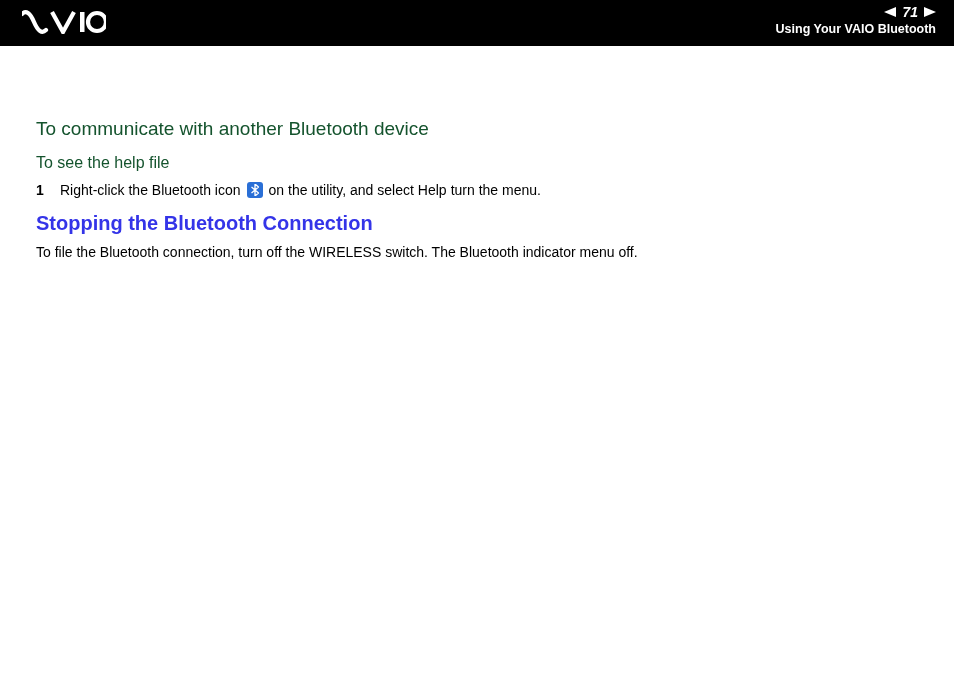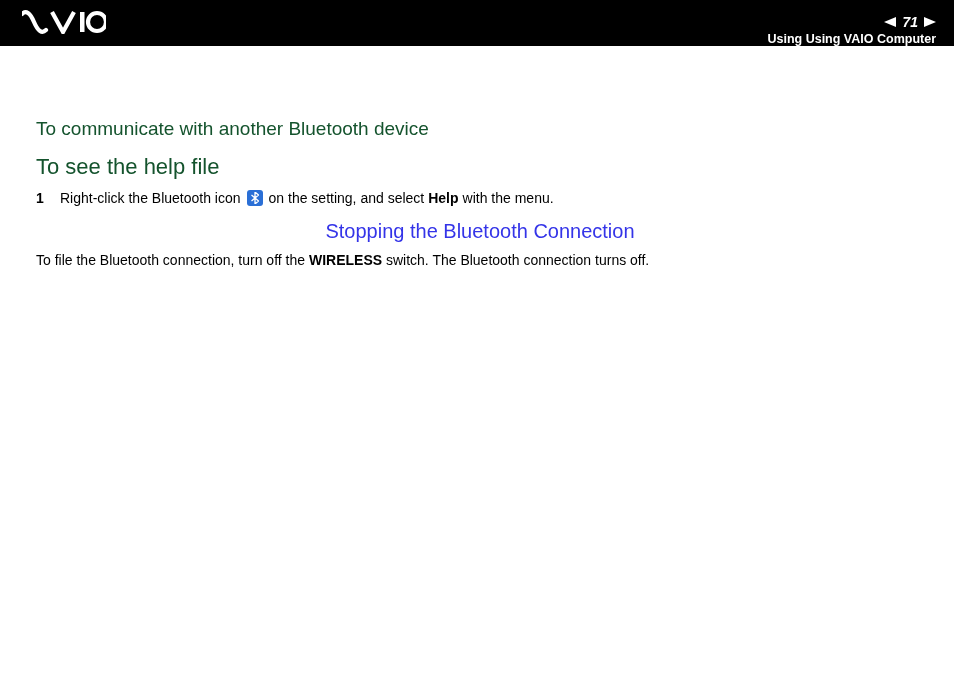--- a/index.html
+++ b/index.html
@@ -21,21 +21,20 @@
   .logo {
     position: absolute;
     left: 22px;
     top: 10px;
     font-family: Arial, sans-serif;
   }
   .pagenav {
     position: absolute;
     right: 18px;
     top: 4px;
-    margin-top: 10px;
   }
   .pagenav-top {
     display: flex;
     align-items: center;
     justify-content: flex-end;
     gap: 6px;
   }
   .arr {
     display: inline-flex;
     align-items: center;
@@ -53,21 +52,21 @@
   .content {
     padding: 72px 30px 0 36px;
   }
   .h-grey {
     color: #14532d;
     font-size: 19px;
     font-weight: 400;
     margin: 0 0 8px 0;
   }
   .h-grey.small {
-    font-size: 22px;
+    font-size: 16px;
     margin-top: 14px;
     margin-bottom: 10px;
   }
   .para {
     font-size: 14px;
     line-height: 1.35;
     margin: 0 0 6px 0;
   }
   .step {
     display: flex;
@@ -81,39 +80,38 @@
     flex-shrink: 0;
   }
   .step-text {
     font-size: 14px;
     display: flex;
     align-items: center;
     flex-wrap: wrap;
     gap: 4px;
   }
   .bold {
-    font-weight: bold;
+    font-weight: normal;
   }
   .bt-icon {
     display: inline-flex;
     width: 16px;
     height: 16px;
     background: #2a6fd6;
     border-radius: 3px;
     align-items: center;
     justify-content: center;
     margin: 0 2px;
     vertical-align: middle;
   }
   .h-blue {
     color: #3434e8;
     font-size: 20px;
-    font-weight: 400;
+    font-weight: 700;
     margin: 12px 0 8px 0;
-    text-align: center;
   }
 </style>
 </head>
 <body>
 
 <div class="header">
   <div class="logo">
     <svg width="84" height="24" viewBox="0 0 84 24">
       <path d="M0 4 Q 6 -2 12 12 Q 18 26 24 20" stroke="#fff" stroke-width="4.2" fill="none" stroke-linecap="round"></path>
       <path d="M30 2 L41 22 L52 2" stroke="#fff" stroke-width="4.2" fill="none" stroke-linejoin="miter"></path>
@@ -128,43 +126,43 @@
             <polygon points="0,5 12,0 12,10" fill="#fff"></polygon>
           </svg>
       </span>
       <span class="pagenum">71</span>
       <span class="arr">
         <svg width="12" height="10" viewBox="0 0 12 10">
             <polygon points="0,0 12,5 0,10" fill="#fff"></polygon>
           </svg>
       </span>
     </div>
-    <div class="breadcrumb">Using Using VAIO Computer</div>
+    <div class="breadcrumb">Using Your VAIO Bluetooth</div>
   </div>
 </div>
 
 <div class="content">
   <h2 class="h-grey">To communicate with another Bluetooth device</h2>
 
   <h3 class="h-grey small">To see the help file</h3>
 
   <div class="step">
     <div class="step-num">1</div>
     <div class="step-text">
       <span>Right-click the Bluetooth icon</span>
       <span class="bt-icon">
         <svg width="8" height="12" viewBox="0 0 8 12">
           <path d="M4 0 L4 12 M4 0 L7.5 3 L0.5 9 M4 12 L7.5 9 L0.5 3" stroke="#fff" stroke-width="1.3" fill="none" stroke-linejoin="round"></path>
         </svg>
       </span>
-      <span>on the setting, and select</span>
+      <span>on the utility, and select</span>
       <span class="bold">Help</span>
-      <span>with the menu.</span>
+      <span>turn the menu.</span>
     </div>
   </div>
 
   <h2 class="h-blue">Stopping the Bluetooth Connection</h2>
   <p class="para">
     <span>To file the Bluetooth connection, turn off the</span>
     <span class="bold">WIRELESS</span>
-    <span>switch. The Bluetooth connection turns off.</span>
+    <span>switch. The Bluetooth indicator menu off.</span>
   </p>
 </div>
 
 </body></html>

